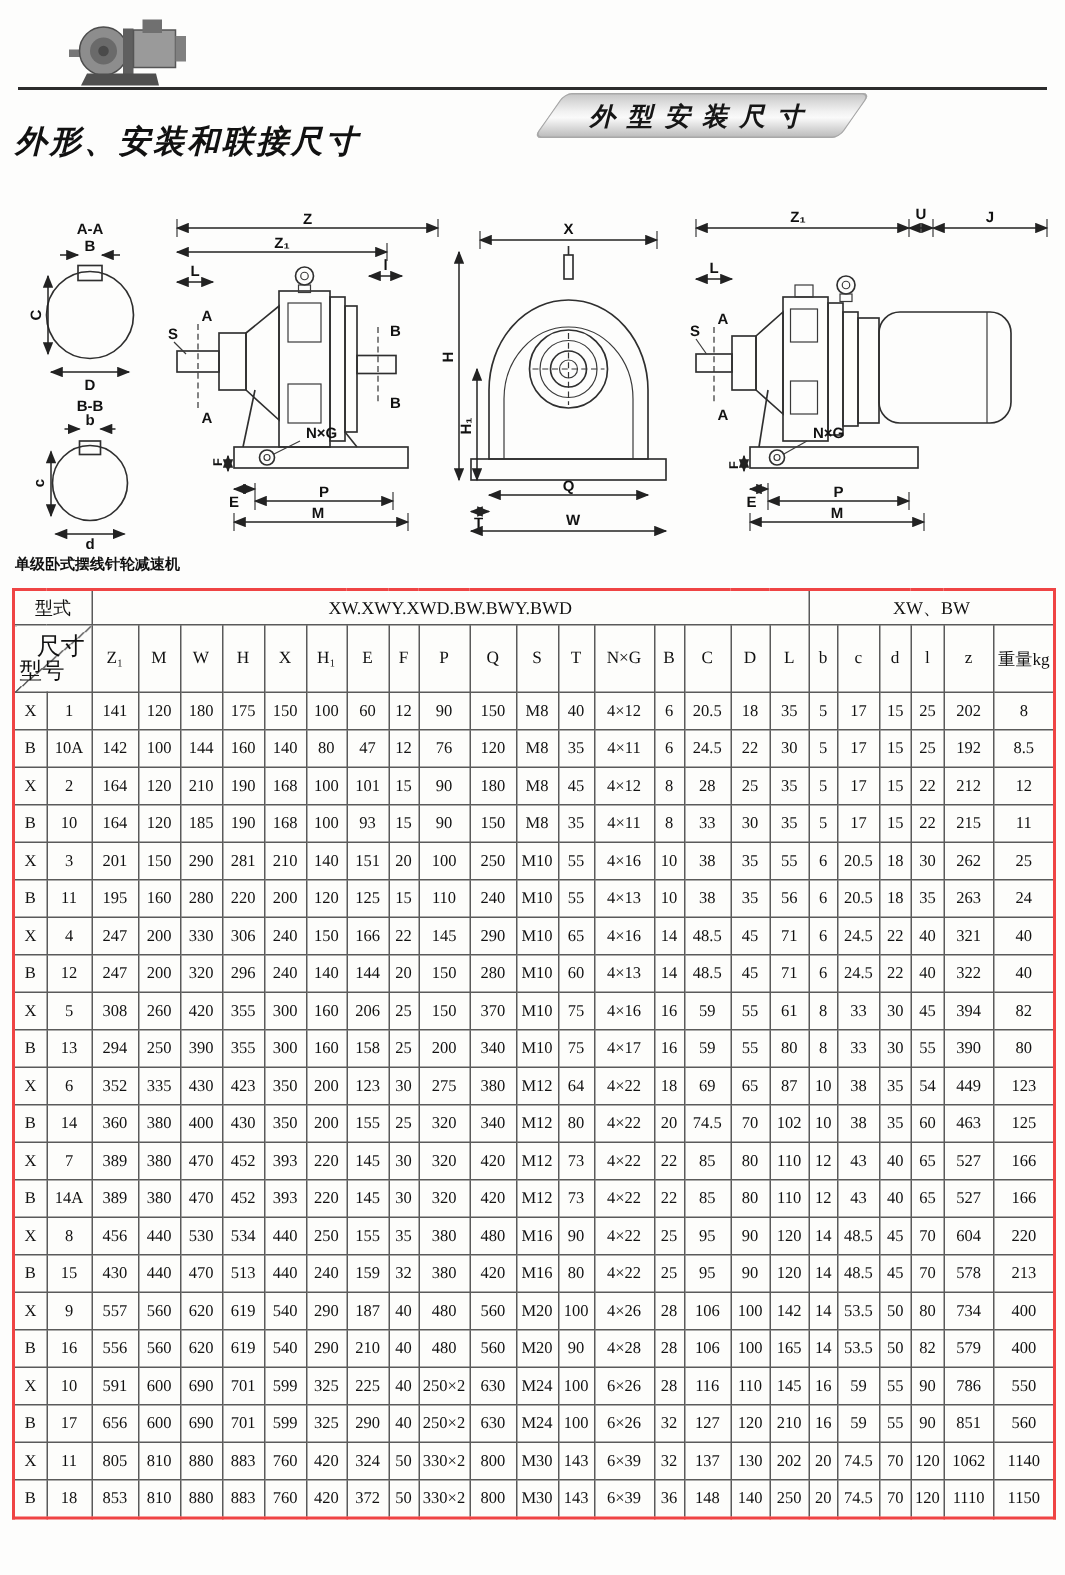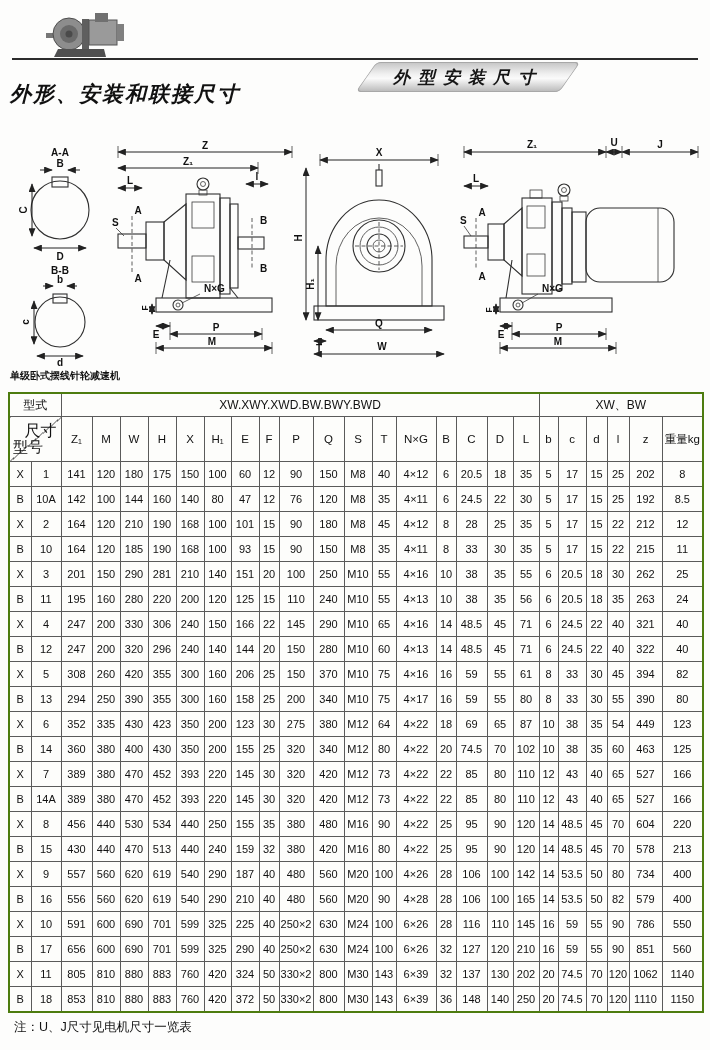--- a/index.html
+++ b/index.html
@@ -28,21 +28,21 @@
 
   
   #section-label{position:absolute;left:10px;top:369px;font-size:10px;font-weight:bold;}
   #footnote{position:absolute;left:14px;top:1019px;font-size:12.5px;}
 
   
   #dim-table{position:absolute;left:8px;top:392px;width:694px;border-collapse:collapse;
         table-layout:fixed;background:#fdfdfb;}
   #dim-table th,#dim-table td{border:1px solid #5a5a5a;text-align:center;vertical-align:middle;
         padding:0;font-weight:normal;font-size:11px;white-space:nowrap;overflow:hidden;}
-  #dim-table{border:2px solid #4d7c0f;}
+  #dim-table{border:2px solid #ef4444;font-family:Liberation Serif, serif;}
   #dim-table thead tr.r1 th{height:22px;font-size:12px;}
   #dim-table thead tr.r2 th{height:44px;font-size:11.5px;}
   #dim-table tbody td{height:24px;}
   th.diag{position:relative;
         background-image:linear-gradient(to bottom right,transparent 49.4%,#555 49.4%,#555 50.6%,transparent 50.6%);}
   th.diag .dt{position:absolute;top:4px;right:4px;font-size:16px;}
   th.diag .db{position:absolute;bottom:4px;left:3px;font-size:15px;}
 </style>
 </head>
 <body>
@@ -903,14 +903,13 @@
           <td>20</td>
           <td>74.5</td>
           <td>70</td>
           <td>120</td>
           <td>1110</td>
           <td>1150</td>
         </tr>
       </tbody>
   </table>
 
-  <div id="footnote">注：U、J尺寸见电机尺寸一览表</div>
 </div>
 
 </body></html>

